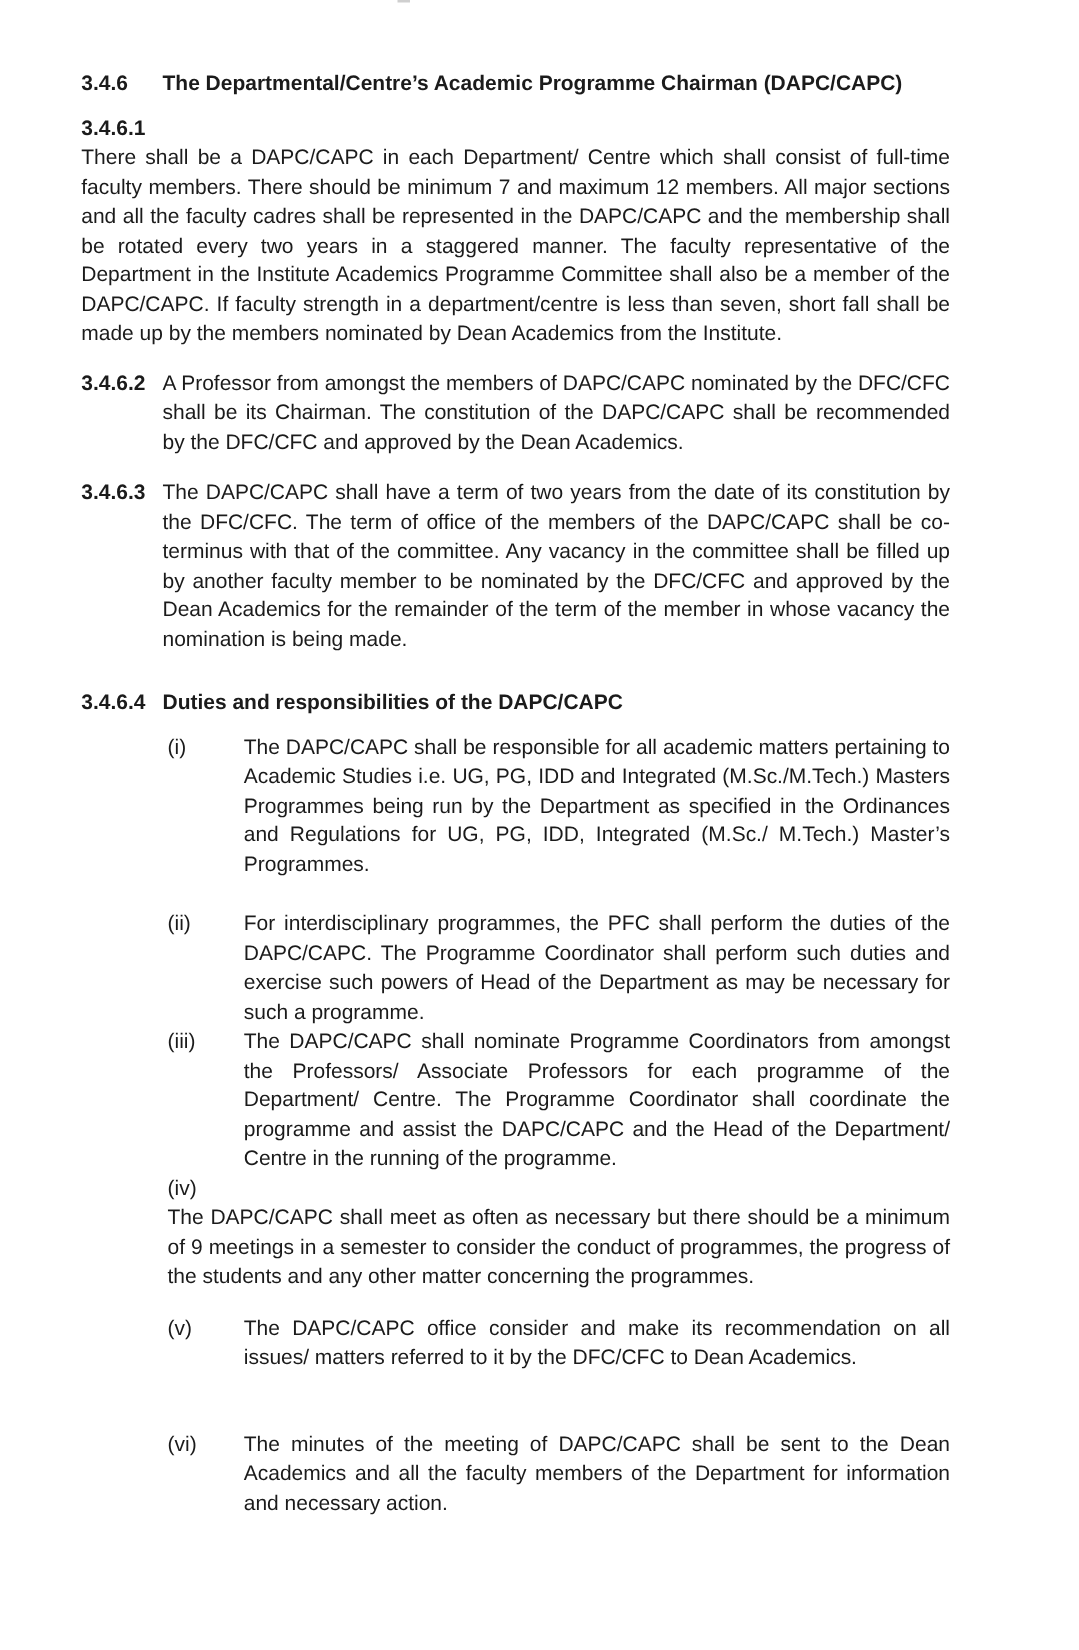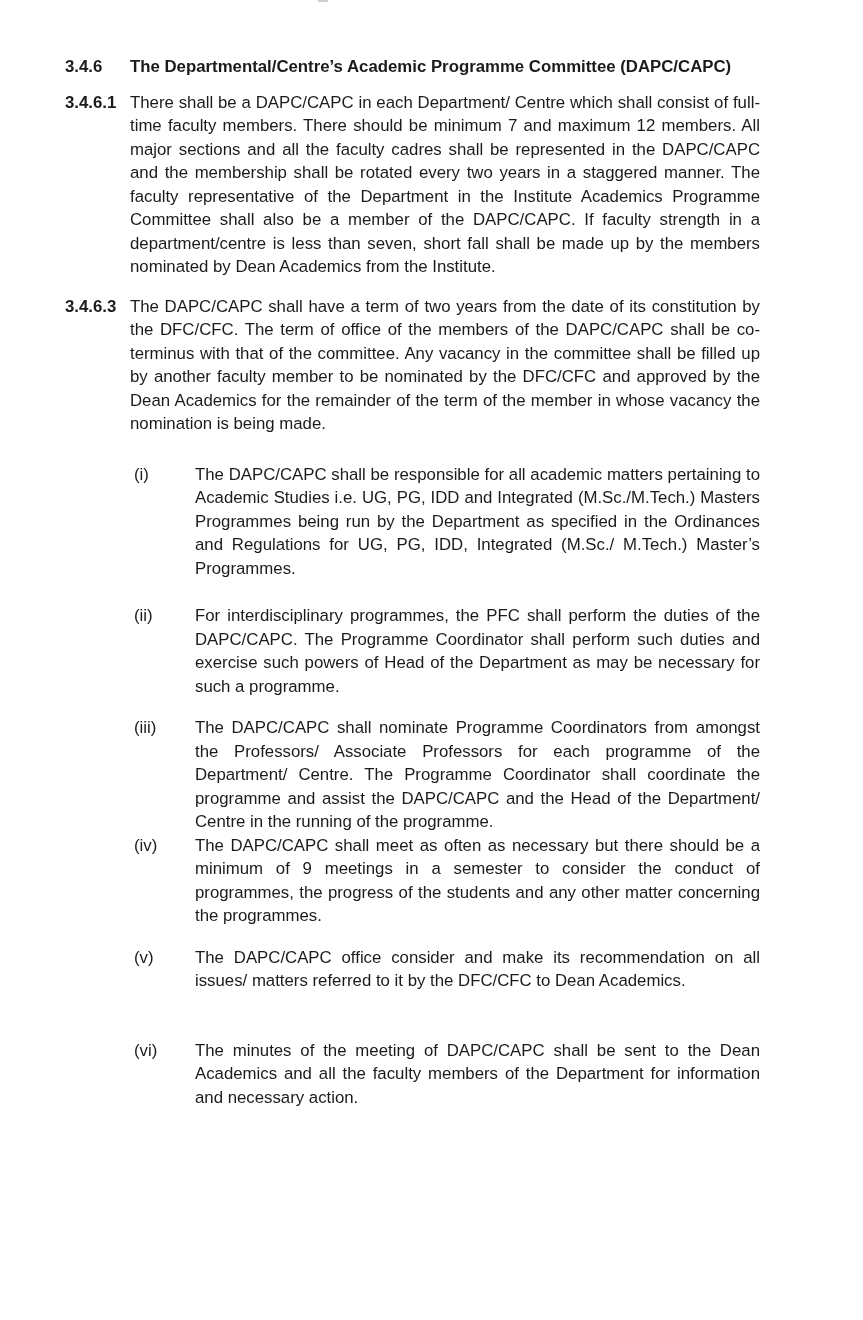--- a/index.html
+++ b/index.html
@@ -51,69 +51,77 @@
   .text {
     flex: 1 1 auto;
     margin: 0;
     text-align: justify;
   }
   .heading .text,
   .heading .num {
     font-weight: bold;
   }
   .heading      { margin-bottom: 12px; }
-  .para-1       { margin-bottom: 16px; }
+  .para-1       { margin-bottom: 16px; flex-direction: column; }
   .para-2       { margin-bottom: 17px; }
   .para-3       { margin-bottom: 27px;  }
   .subheading   { margin-bottom: 12px; }
 
   .duty-list {
     margin-left: 69px; 
   }
   .duty {
     display: flex;
     align-items: flex-start;
   }
   .marker {
     flex: 0 0 auto;
     min-width: 61px; 
     white-space: nowrap;
   }
   .duty-i   { margin-bottom: 24px; }
-  .duty-ii  { margin-bottom: 18px; }
+  .duty-ii  { }
   .duty-iii { }
-  .duty-iv  { margin-bottom: 18px; }
+  .duty-iv  { margin-bottom: 18px; flex-direction: column; }
   .duty-v   { margin-bottom: 46px; }
   .duty-vi  { margin-bottom: 0; }
 </style>
 </head>
 <body>
 
 <div class="page">
 
   <div class="edge-artifact"></div>
 
   <div class="content">
 
     <div class="row heading">
       <span class="num">3.4.6</span>
-      <p class="text">The Departmental/Centre’s Academic Programme Committee (DAPC/CAPC)</p>
+      <p class="text">The Departmental/Centre’s Academic Programme Chairman (DAPC/CAPC)</p>
     </div>
 
     <div class="row para-1">
       <span class="num">3.4.6.1</span>
       <p class="text">There shall be a DAPC/CAPC in each Department/ Centre which shall consist of full-time faculty members. There should be minimum 7 and maximum 12 members. All major sections and all the faculty cadres shall be represented in the DAPC/CAPC and the membership shall be rotated every two years in a staggered manner.  The faculty representative of the Department in the Institute Academics Programme Committee shall also be a member of the DAPC/CAPC. If faculty strength in a department/centre is less than seven, short fall shall be made up by the members nominated by Dean Academics from the Institute.</p>
     </div>
 
+    <div class="row para-2">
+      <span class="num">3.4.6.2</span>
+      <p class="text">A Professor from amongst the members of DAPC/CAPC nominated by the DFC/CFC shall be its Chairman. The constitution of the DAPC/CAPC shall be recommended by the DFC/CFC and approved by the Dean Academics.</p>
+    </div>
 
     <div class="row para-3">
       <span class="num">3.4.6.3</span>
       <p class="text">The DAPC/CAPC shall have a term of two years from the date of its constitution by the DFC/CFC. The term of office of the members of the DAPC/CAPC shall be co-terminus with that of the committee. Any vacancy in the committee shall be filled up by another faculty member to be nominated by the DFC/CFC and approved by the Dean Academics for the remainder of the term of the member in whose vacancy the nomination is being made.</p>
     </div>
 
+    <div class="row heading subheading">
+      <span class="num">3.4.6.4</span>
+      <p class="text">Duties and responsibilities of the DAPC/CAPC</p>
+    </div>
 
     <div class="duty-list">
 
       <div class="duty duty-i">
         <span class="marker">(i)</span>
         <p class="text">The DAPC/CAPC shall be responsible for all academic matters pertaining to Academic Studies i.e. UG, PG, IDD and Integrated (M.Sc./M.Tech.) Masters Programmes being run by the Department as specified in the Ordinances and Regulations for UG, PG, IDD, Integrated (M.Sc./ M.Tech.) Master’s Programmes.</p>
       </div>
 
       <div class="duty duty-ii">
         <span class="marker">(ii)</span>

